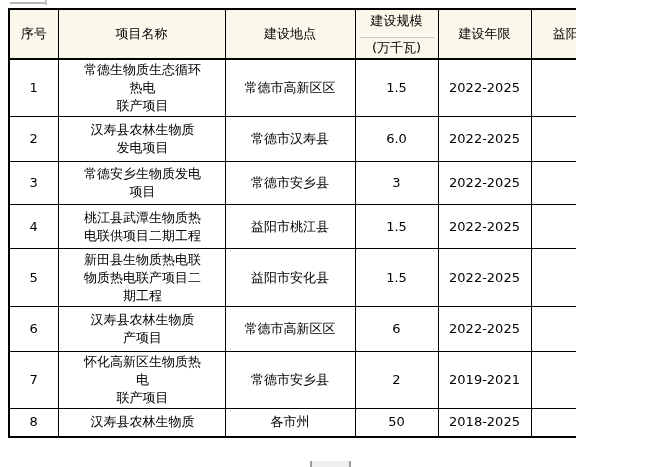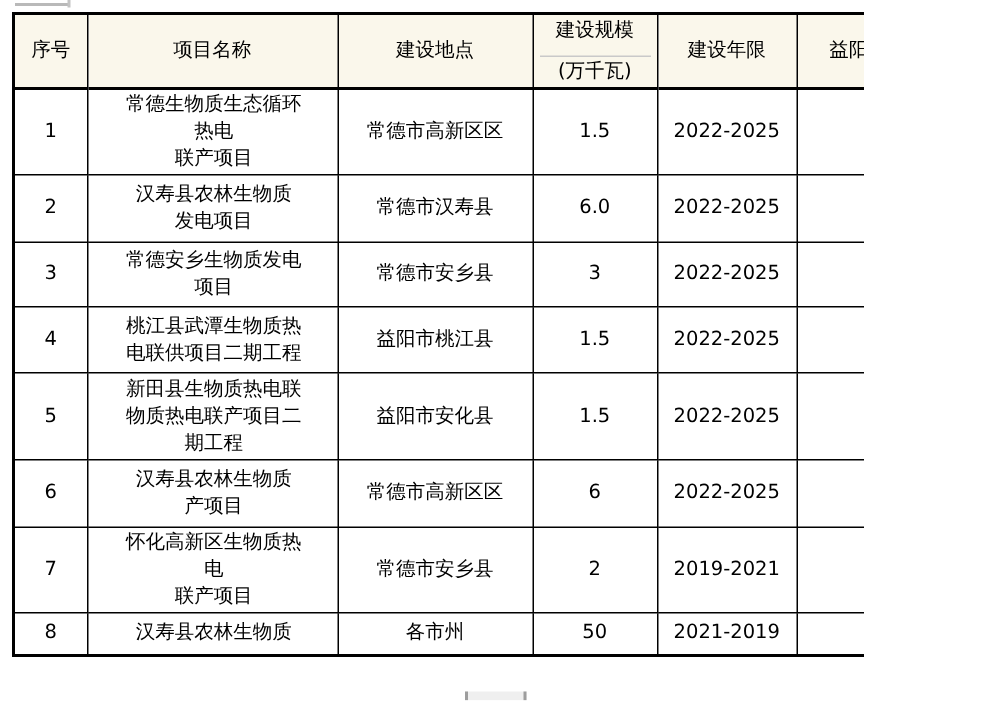--- a/index.html
+++ b/index.html
@@ -195,18 +195,18 @@
         <td class="cell-location">常德市安乡县</td>
         <td class="cell-scale">2</td>
         <td class="cell-years">2019-2021</td>
         <td class="cell-progress"></td>
       </tr>
       <tr class="r8">
         <td class="cell-index">8</td>
         <td class="cell-name">汉寿县农林生物质</td>
         <td class="cell-location">各市州</td>
         <td class="cell-scale">50</td>
-        <td class="cell-years">2021-2019</td>
+        <td class="cell-years">2018-2025</td>
         <td class="cell-progress"></td>
       </tr>
     </tbody>
   </table>
 </div>
 
 </body></html>

